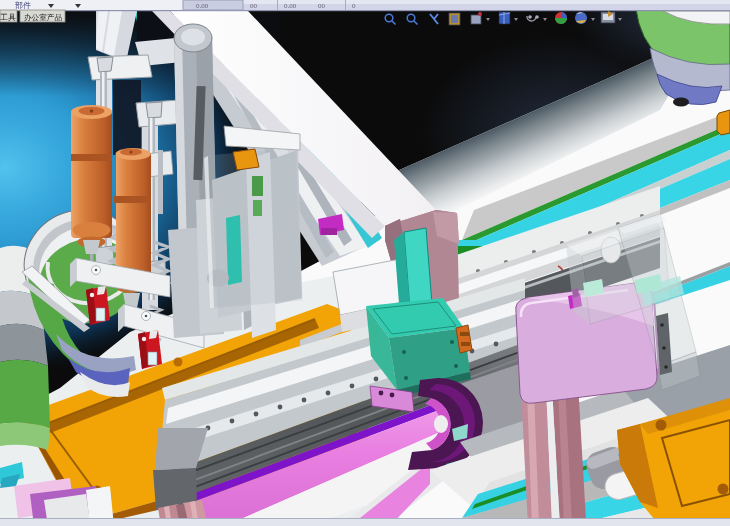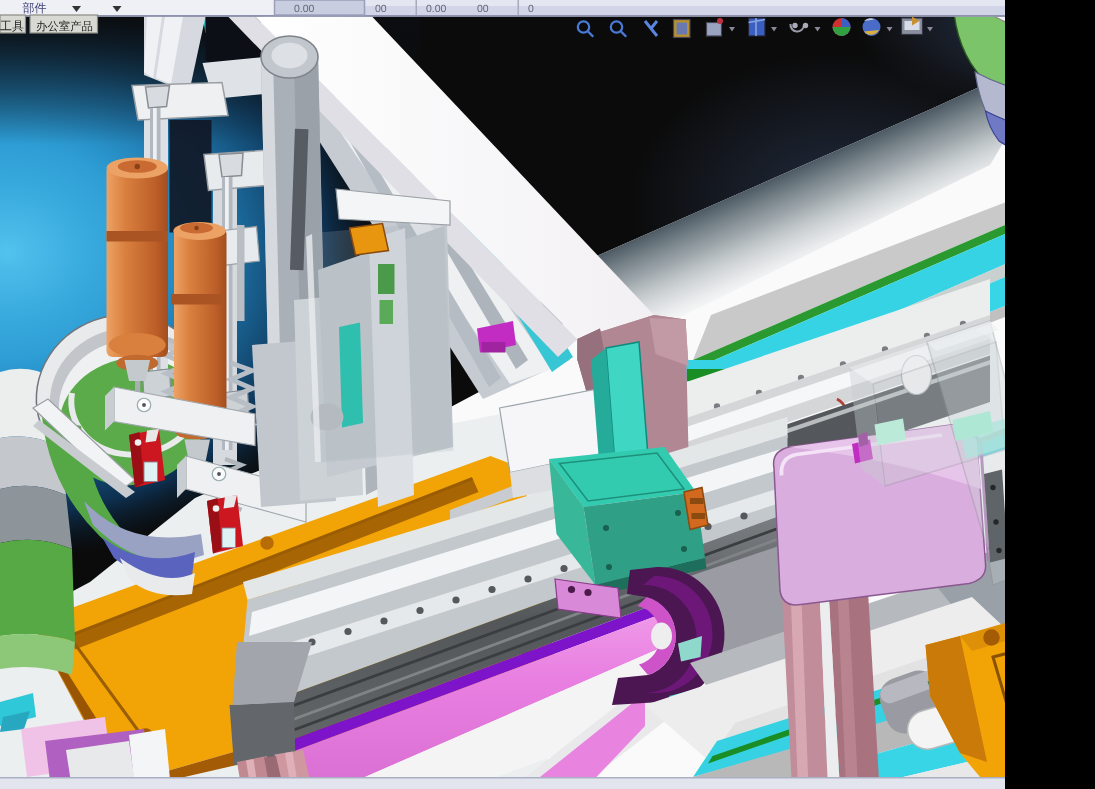--- a/index.html
+++ b/index.html
@@ -1,16 +1,16 @@
 <!DOCTYPE html>
 <html><head>
 <meta charset="utf-8">
 <style>
 html,body{margin:0;padding:0;background:#000;}
-#stage{position:relative;width:670px;height:526px;overflow:hidden;font-family:Liberation Sans, sans-serif;}
+#stage{position:relative;width:730px;height:526px;overflow:hidden;font-family:Liberation Serif, serif;}
 </style>
 </head>
 <body>
 <div id="stage">
 <svg width="730" height="526" viewBox="0 0 730 526">
 <defs>
   <radialGradient id="glow" cx="0.5" cy="0.5" r="0.5">
     <stop offset="0" stop-color="#3fb4e4"></stop>
     <stop offset="0.35" stop-color="#2d9cd4"></stop>
     <stop offset="0.6" stop-color="#1c6ea2"></stop>

